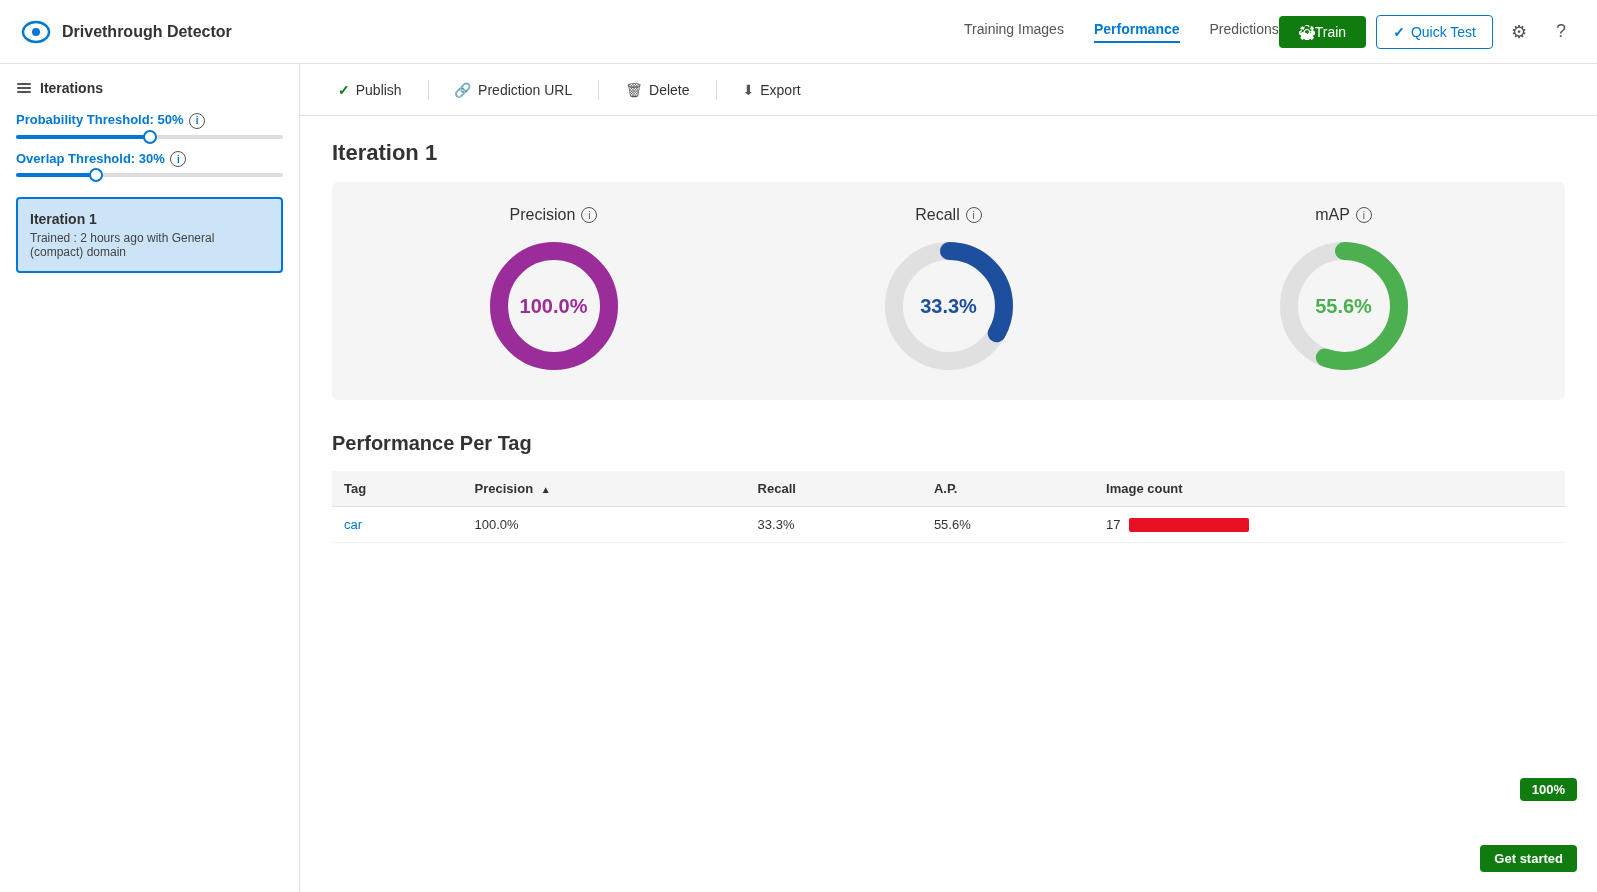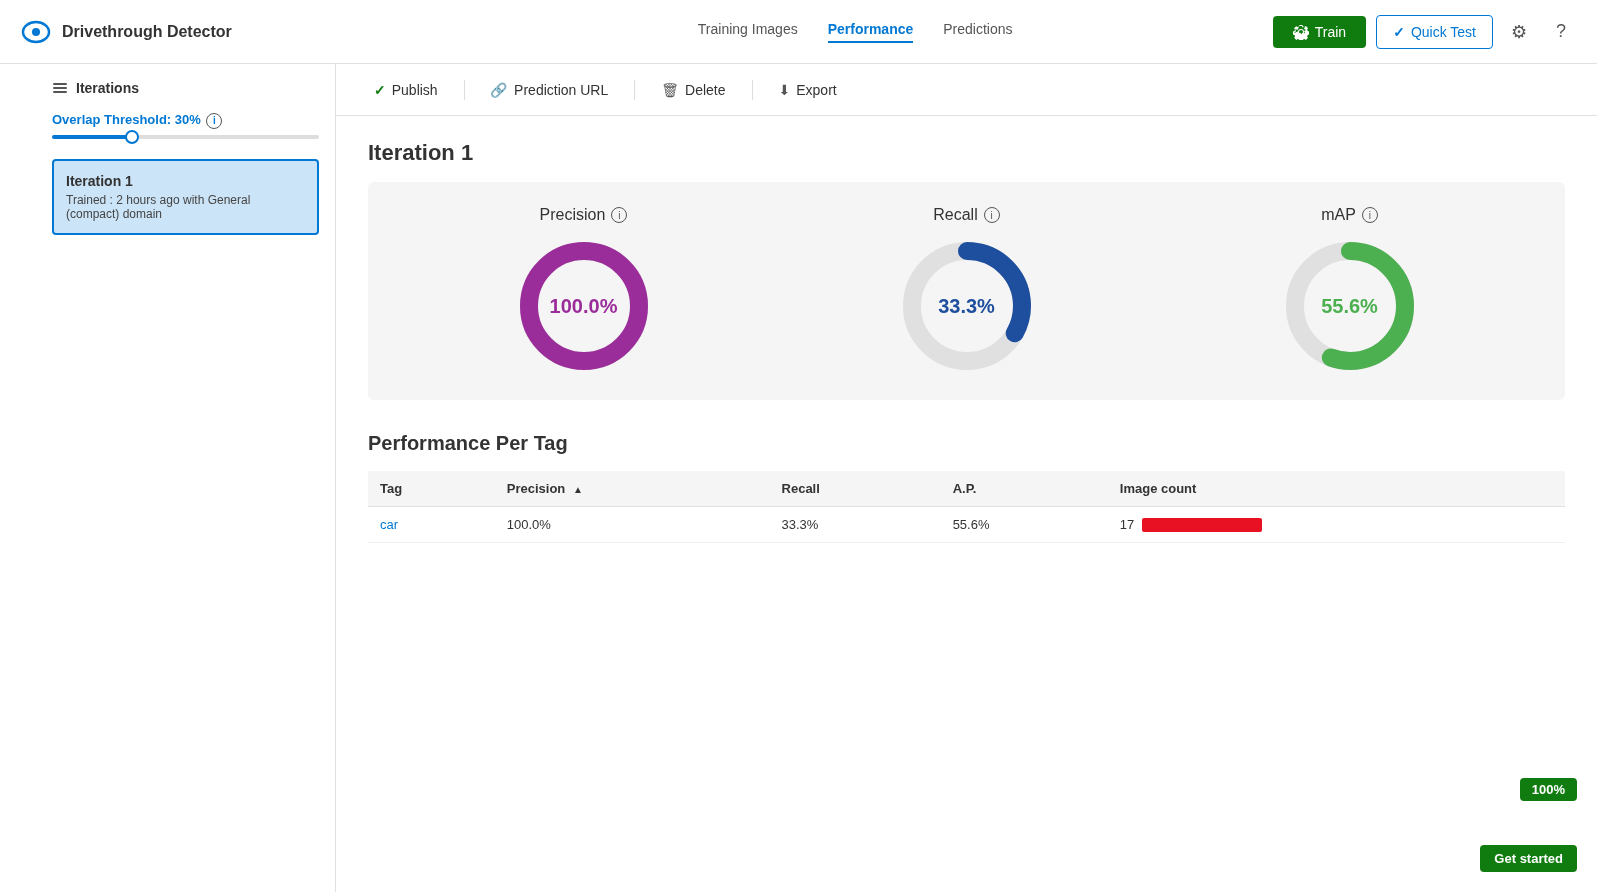--- a/index.html
+++ b/index.html
@@ -26,21 +26,21 @@
     .logo-icon {
       width: 32px;
       height: 32px;
       color: #0078d4;
     }
     .header-nav {
       display: flex;
       align-items: center;
       gap: 30px;
       flex: 2;
-      justify-content: center;
+      justify-content: flex-end;
     }
     .nav-item {
       font-size: 14px;
       color: #555;
       cursor: pointer;
       padding-bottom: 4px;
       border-bottom: 2px solid transparent;
     }
     .nav-item.active {
       color: #0078d4;
@@ -55,21 +55,20 @@
     .btn-train {
       background: #107c10;
       color: #fff;
       border: none;
       border-radius: 4px;
       padding: 8px 20px;
       font-size: 14px;
       cursor: pointer;
       display: flex;
       align-items: center;
-      gap: 6px;
     }
     .btn-quick-test {
       background: #fff;
       color: #0078d4;
       border: 1.5px solid #0078d4;
       border-radius: 4px;
       padding: 8px 16px;
       font-size: 14px;
       cursor: pointer;
       display: flex;
@@ -94,21 +93,20 @@
       justify-content: center;
       cursor: pointer;
       color: #555;
       font-size: 18px;
     }
 
     
     .layout {
       display: flex;
       height: calc(100vh - 64px);
-      padding-left: 36px;
     }
 
     
     .sidebar {
       width: 300px;
       border-right: 1px solid #e0e0e0;
       padding: 16px;
       background: #fff;
       overflow-y: auto;
     }
@@ -402,20 +400,31 @@
   <aside class="sidebar">
     <div class="sidebar-header">
       <svg width="16" height="16" viewBox="0 0 16 16" fill="#555">
         <rect x="1" y="3" width="14" height="2" rx="1"></rect>
         <rect x="1" y="7" width="14" height="2" rx="1"></rect>
         <rect x="1" y="11" width="14" height="2" rx="1"></rect>
       </svg>
       <span>Iterations</span>
     </div>
 
+    <div class="threshold-row">
+      <div class="threshold-label">
+        <span>Probability Threshold:</span>
+        <span style="color:#0078d4; font-weight:700;">50%</span>
+        <span class="info-icon">i</span>
+      </div>
+      <div class="slider-track">
+        <div class="slider-fill" style="width:50%"></div>
+        <div class="slider-thumb" style="left:50%"></div>
+      </div>
+    </div>
 
     <div class="threshold-row">
       <div class="threshold-label">
         <span>Overlap Threshold:</span>
         <span style="color:#0078d4; font-weight:700;">30%</span>
         <span class="info-icon">i</span>
       </div>
       <div class="slider-track">
         <div class="slider-fill" style="width:30%"></div>
         <div class="slider-thumb" style="left:30%"></div>

